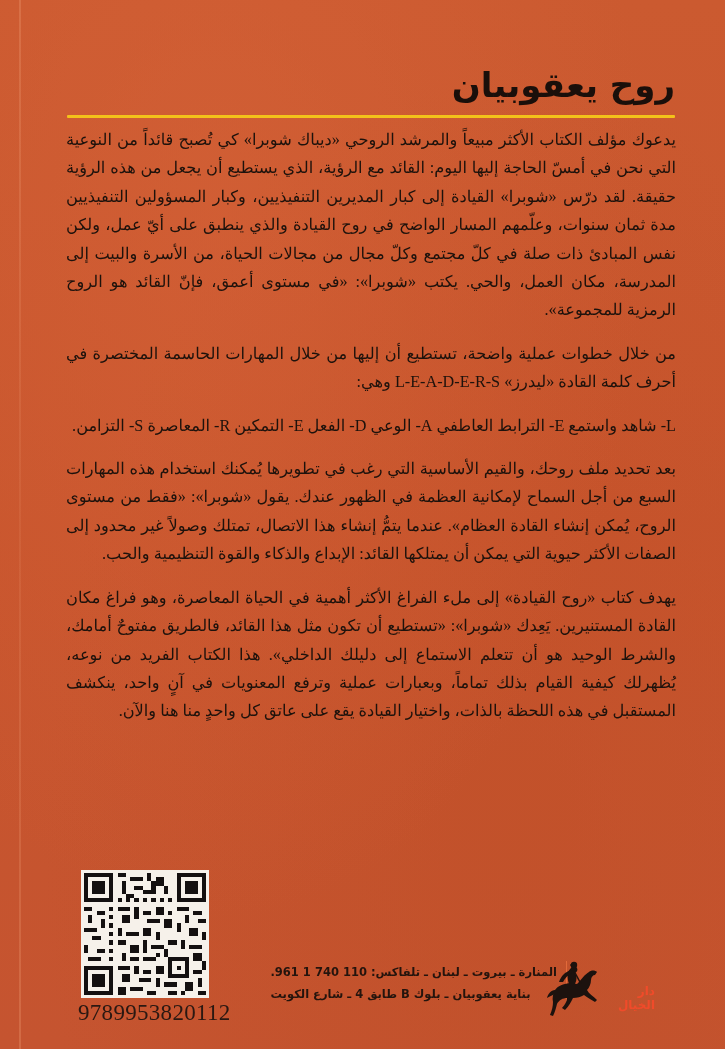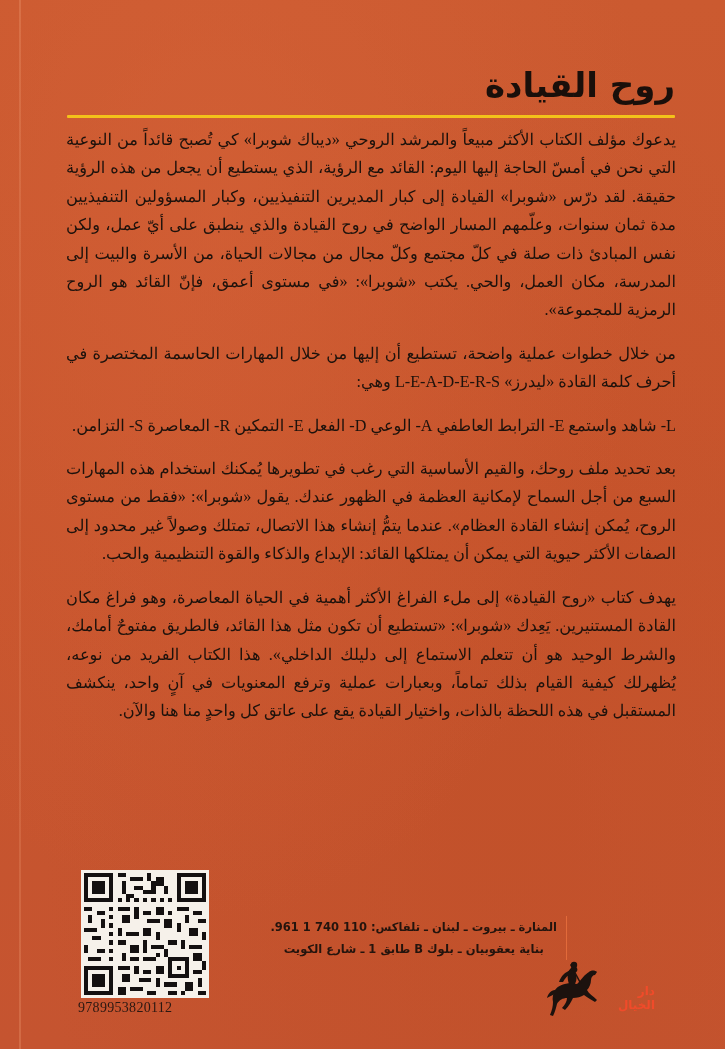--- a/index.html
+++ b/index.html
@@ -83,32 +83,32 @@
     width: 128px;
     height: 128px;
     background: #f6f1ea;
     padding: 3px;
     margin-left: 3px;
     box-sizing: border-box;
   }
   .qr svg { display: block; width: 122px; height: 122px; }
   .isbn {
     font-family: "Liberation Serif", serif;
-    font-size: 14px;
+    font-size: 23px;
     color: #2a1812;
     margin-top: 2px;
     letter-spacing: 0.3px;
     white-space: nowrap;
   }
   .publisher-info {
     position: absolute;
     right: 158px;
-    top: 916px;
-    direction: rtl;
-    text-align: center;
+    top: 961px;
+    direction: rtl;
+    text-align: left;
     font-family: "DejaVu Sans", sans-serif;
     font-weight: bold;
     font-size: 11.5px;
     line-height: 22px;
     color: #24140d;
     padding-right: 9px;
     border-right: 1.5px solid #e26a3a;
   }
   .publisher-info .web-line {
     direction: ltr;
@@ -139,21 +139,21 @@
     font-size: 12px;
     color: #f04b2a;
   }
 </style>
 </head>
 <body>
 
 <div class="cover">
   <div class="spine-crease"></div>
 
-  <h1 class="title">روح القيادة</h1>
+  <h1 class="title">روح يعقوبيان</h1>
   <div class="title-rule"></div>
 
   <div class="body-text">
     <p>يدعوك مؤلف الكتاب الأكثر مبيعاً والمرشد الروحي «ديباك شوبرا» كي تُصبح قائداً من النوعية التي نحن في أمسّ الحاجة إليها اليوم: القائد مع الرؤية، الذي يستطيع أن يجعل من هذه الرؤية حقيقة. لقد درّس «شوبرا» القيادة إلى كبار المديرين التنفيذيين، وكبار المسؤولين التنفيذيين مدة ثمان سنوات، وعلّمهم المسار الواضح في روح القيادة والذي ينطبق على أيّ عمل، ولكن نفس المبادئ ذات صلة في كلّ مجتمع وكلّ مجال من مجالات الحياة، من الأسرة والبيت إلى المدرسة، مكان العمل، والحي. يكتب «شوبرا»: «في مستوى أعمق، فإنّ القائد هو الروح الرمزية للمجموعة».</p>
     <p>من خلال خطوات عملية واضحة، تستطيع أن إليها من خلال المهارات الحاسمة المختصرة في أحرف كلمة القادة «ليدرز» L-E-A-D-E-R-S وهي:</p>
     <p class="leaders-list">L- شاهد واستمع E- الترابط العاطفي A- الوعي D- الفعل E- التمكين R- المعاصرة S- التزامن.</p>
     <p>بعد تحديد ملف روحك، والقيم الأساسية التي رغب في تطويرها يُمكنك استخدام هذه المهارات السبع من أجل السماح لإمكانية العظمة في الظهور عندك. يقول «شوبرا»: «فقط من مستوى الروح، يُمكن إنشاء القادة العظام». عندما يتمُّ إنشاء هذا الاتصال، تمتلك وصولاً غير محدود إلى الصفات الأكثر حيوية التي يمكن أن يمتلكها القائد: الإبداع والذكاء والقوة التنظيمية والحب.</p>
     <p>يهدف كتاب «روح القيادة» إلى ملء الفراغ الأكثر أهمية في الحياة المعاصرة، وهو فراغ مكان القادة المستنيرين. يَعِدك «شوبرا»: «تستطيع أن تكون مثل هذا القائد، فالطريق مفتوحٌ أمامك، والشرط الوحيد هو أن تتعلم الاستماع إلى دليلك الداخلي». هذا الكتاب الفريد من نوعه، يُظهرلك كيفية القيام بذلك تماماً، وبعبارات عملية وترفع المعنويات في آنٍ واحد، ينكشف المستقبل في هذه اللحظة بالذات، واختيار القيادة يقع على عاتق كل واحدٍ منا هنا والآن.</p>
   </div>
 
@@ -262,21 +262,21 @@
             <rect x="23" y="28" width="1" height="1"></rect>
             <rect x="27" y="28" width="2" height="1"></rect>
         </g>
       </svg>
     </div>
     <div class="isbn">9789953820112</div>
   </div>
 
   <div class="publisher-info">
     <div>المنارة ـ بيروت ـ لبنان ـ تلفاكس: 110 740 1 961.</div>
-    <div>بناية يعقوبيان ـ بلوك B طابق 1 ـ شارع الكويت</div>
+    <div>بناية يعقوبيان ـ بلوك B طابق 4 ـ شارع الكويت</div>
   </div>
 
   <div class="publisher-logo">
     <svg width="56" height="58" viewBox="0 0 56 58">
       <g fill="#1c120e">
 
         <path d="M10 30 C14 24 24 22 32 24 C36 20 40 14 44 12 C46 10 50 10 52 12 L50 15 C48 15 46 17 46 20 C46 24 44 28 42 30 C44 34 48 36 52 40 L50 42 C46 40 42 37 39 35 C36 37 32 38 28 38 C26 42 24 46 20 50 L17 48 C20 45 22 41 22 38 C18 38 14 40 12 44 C11 48 10 52 8 56 L5 55 C7 50 8 46 8 42 C7 38 8 34 10 30 Z"></path>
 
         <path d="M24 24 C22 18 22 12 26 8 C28 6 31 6 32 8 C33 10 32 12 30 13 C32 16 32 20 30 24 Z"></path>
         <circle cx="29" cy="5" r="3.2"></circle>

